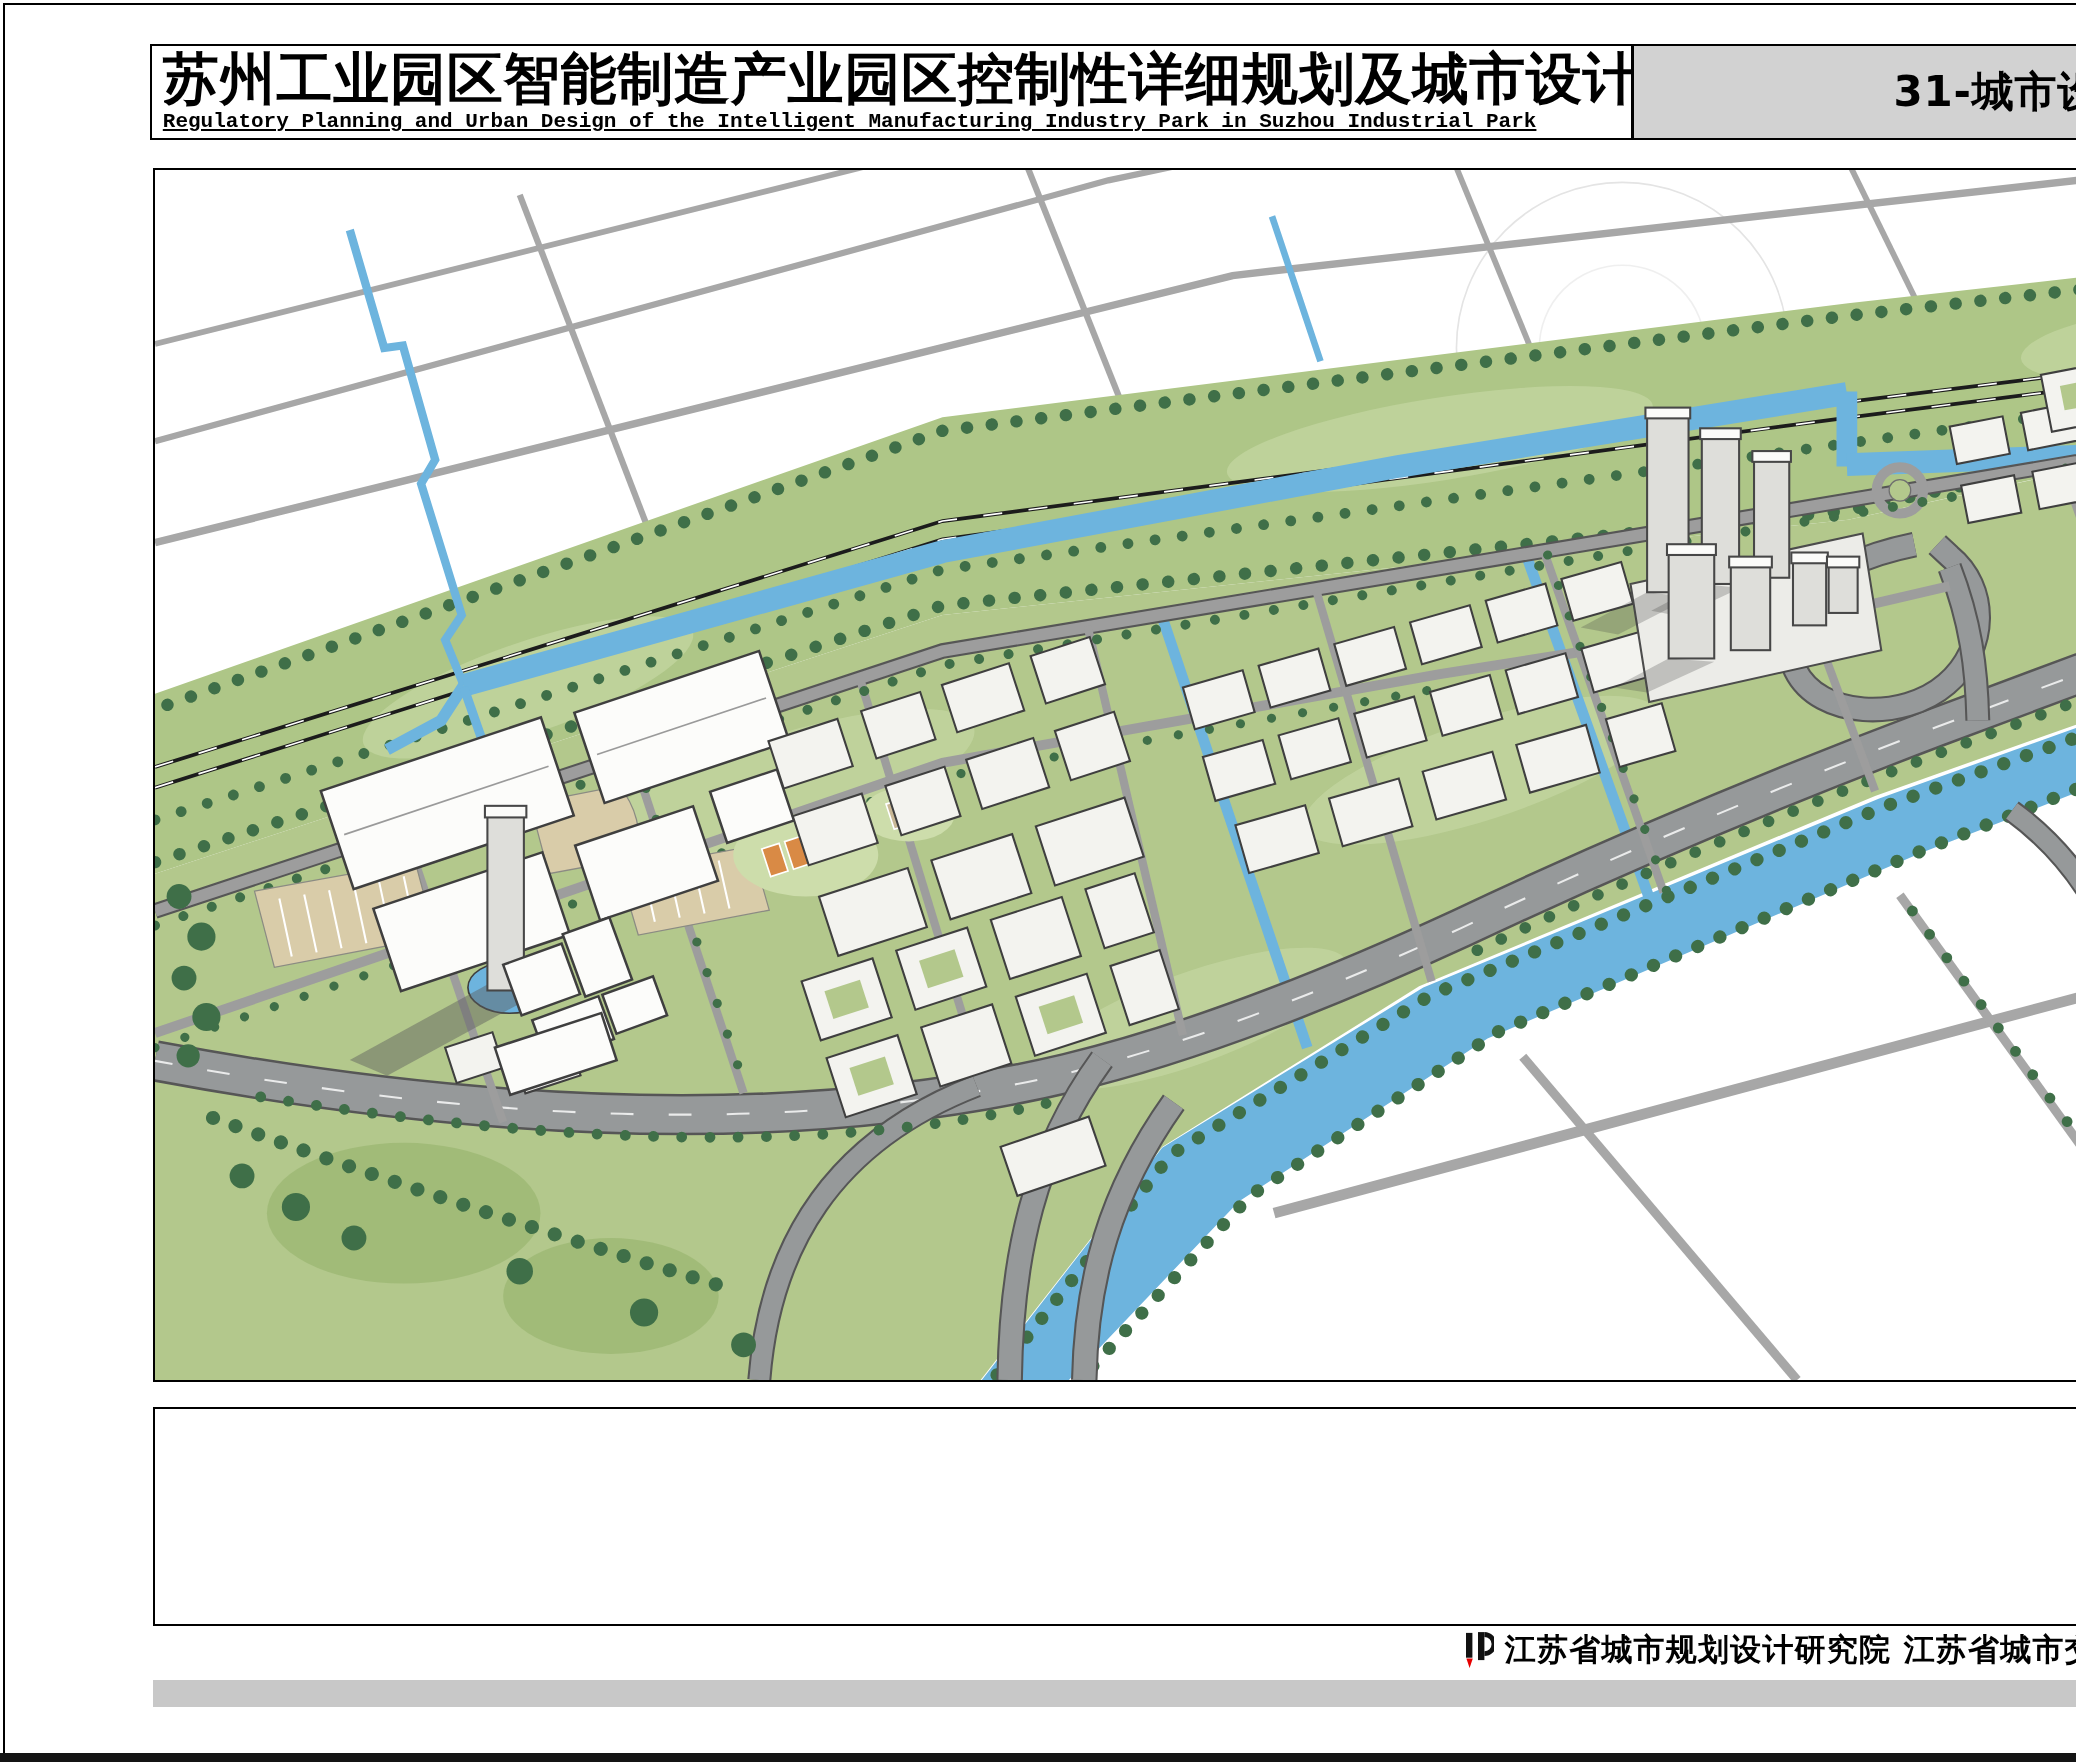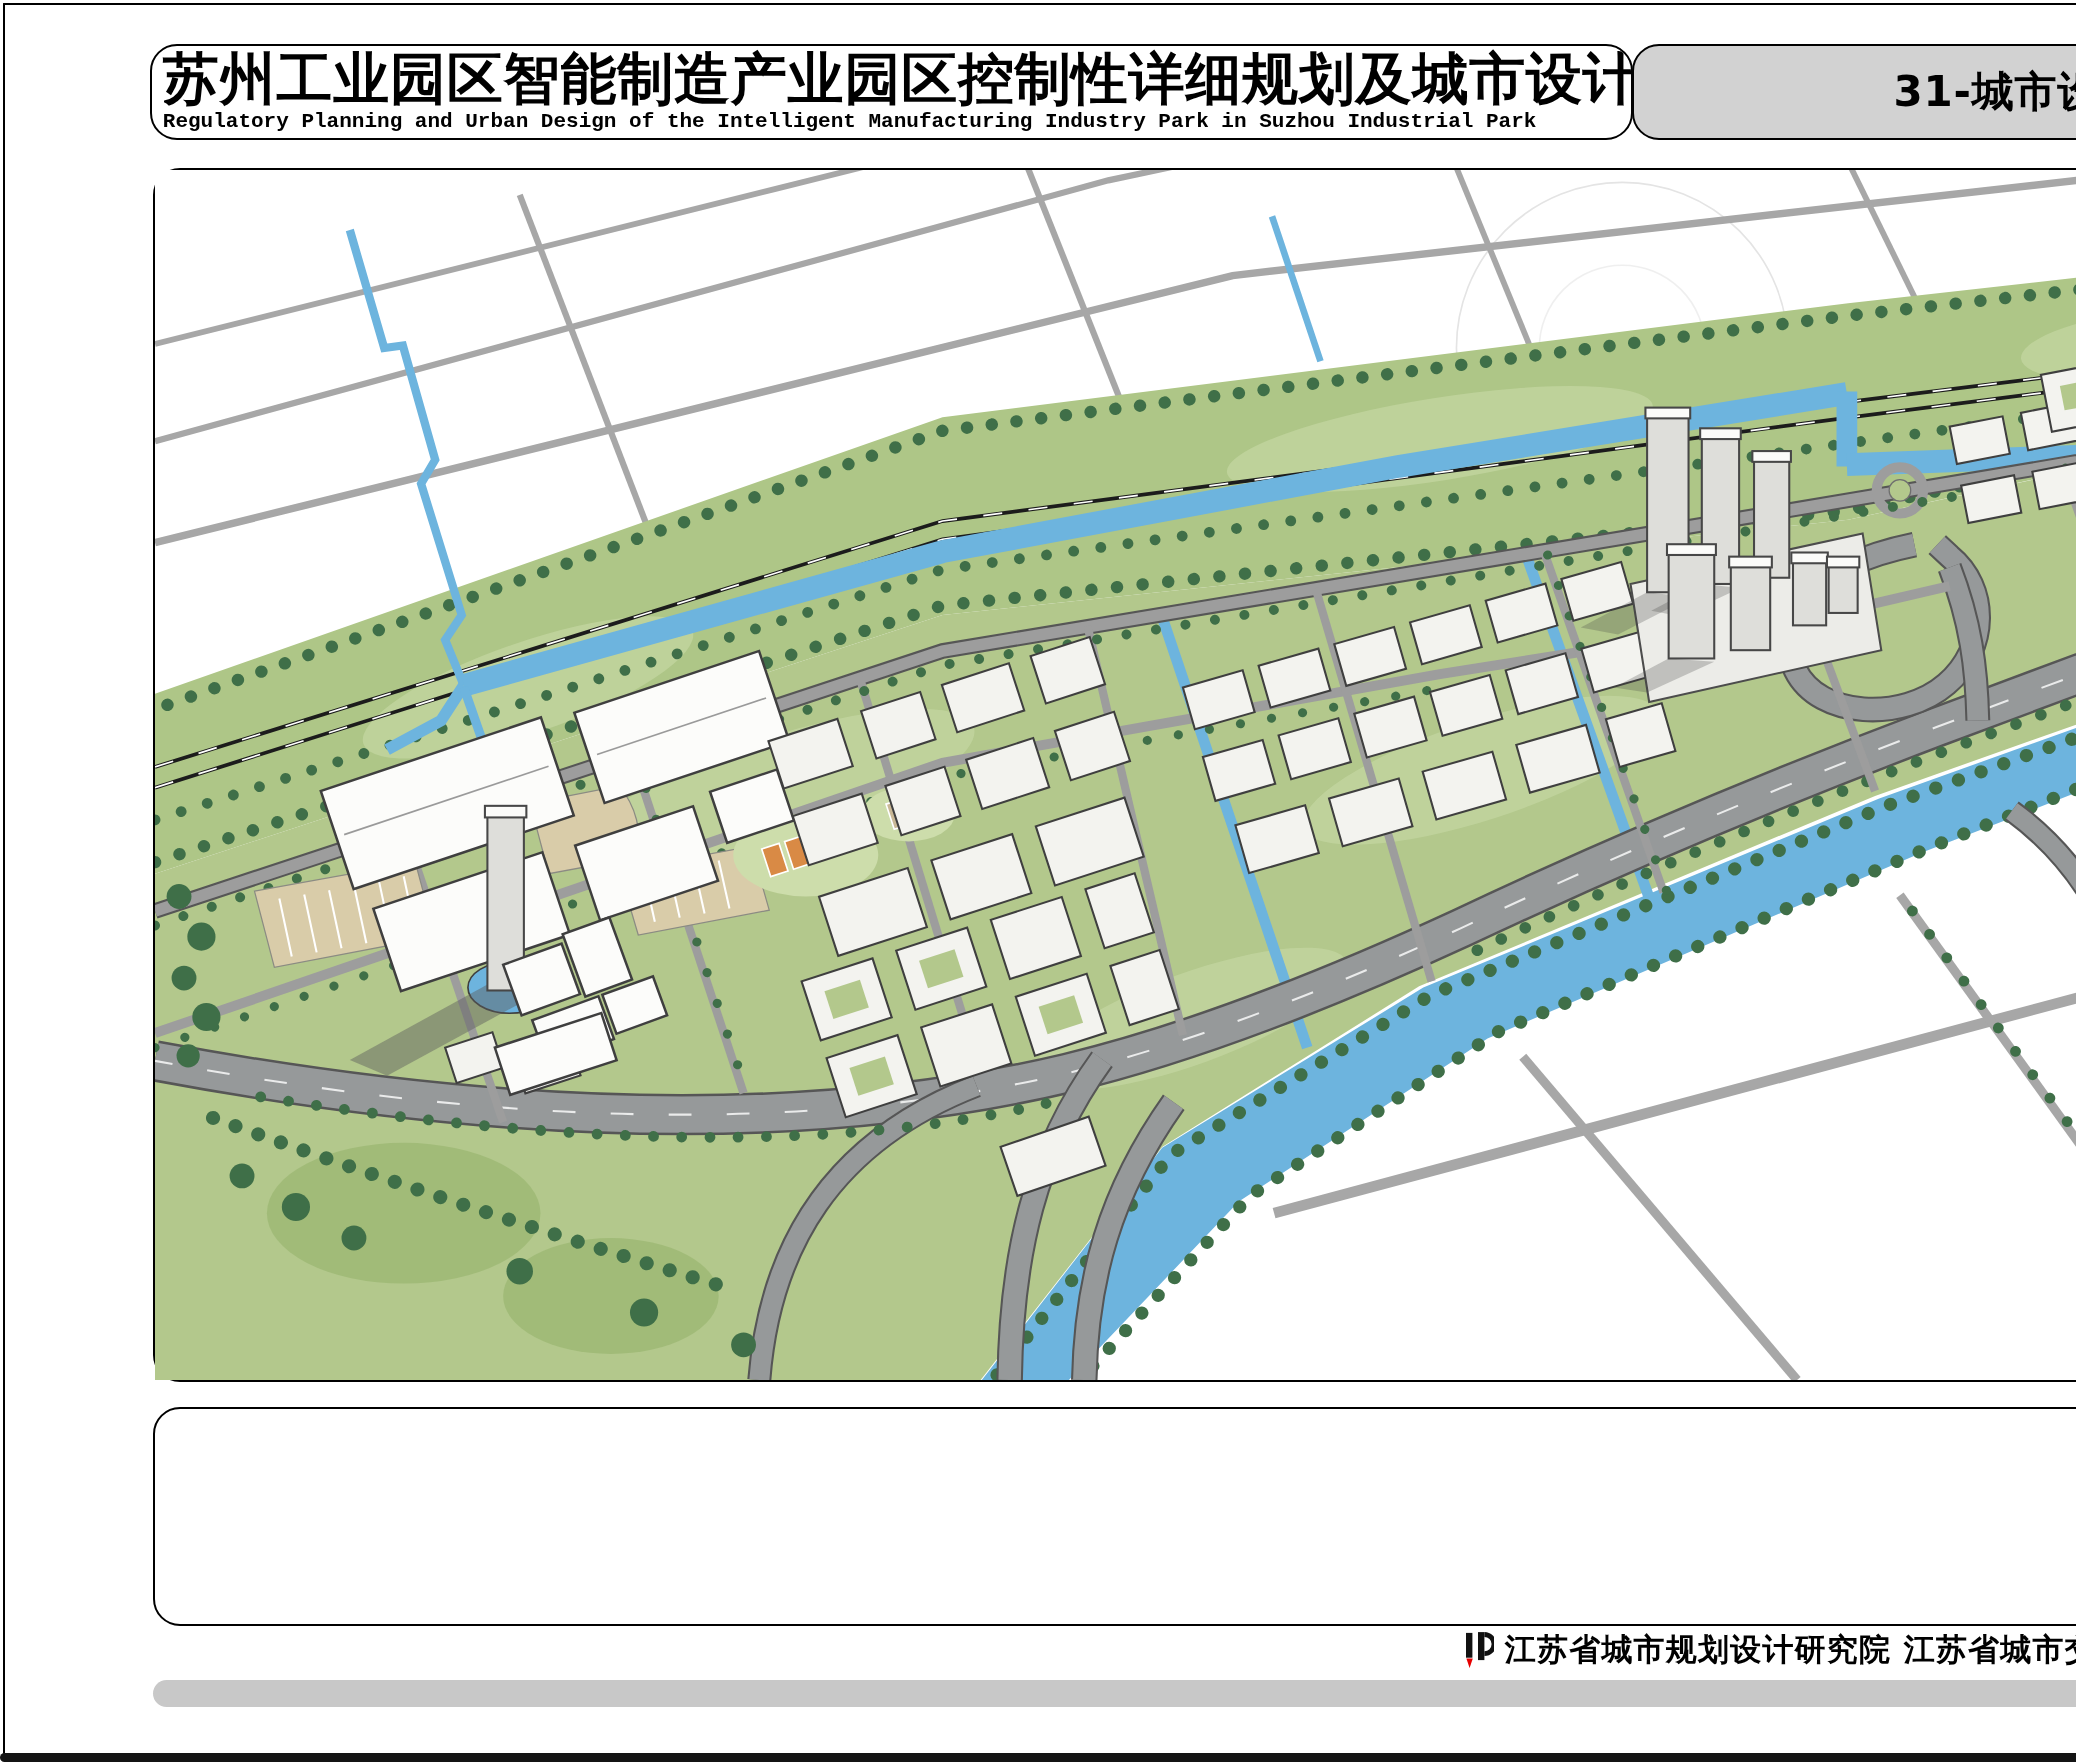--- a/index.html
+++ b/index.html
@@ -1,27 +1,27 @@
 <!DOCTYPE html>
 <html style="font-size:6.6px"><head>
 <meta charset="utf-8">
 <style>
   html,body{margin:0;padding:0;background:#fff;}
   .page{position:relative;width:2492px;height:1763px;background:#ffffff;overflow:hidden;
         font-family:"DejaVu Sans","Liberation Sans",sans-serif;color:#000;}
-  .abs{position:absolute;box-sizing:border-box;border-radius:27px;}
+  .abs{position:absolute;box-sizing:border-box;}
   
   .frame-top{left:3.3px;top:3.3px;width:2485px;height:2.1px;background:#000;}
   .frame-left{left:3.3px;top:3.3px;width:2.1px;height:1751px;background:#000;}
   .bottom-bar{left:0;top:1753px;width:2492px;height:9px;background:#141414;}
   
   .title-box{left:150px;top:44px;width:1483px;height:96px;border:2.5px solid #000;background:#fff;overflow:hidden;}
   .title-cn{margin:5px 0 0 10.8px;font-size:56px;font-weight:bold;letter-spacing:0.8px;line-height:1.0;white-space:nowrap;}
   .title-en{margin:3.3px 0 0 10.8px;font-family:"Liberation Mono","DejaVu Sans Mono",monospace;
-            font-size:21px;font-weight:bold;letter-spacing:0;white-space:nowrap;}
+            font-size:21px;font-weight:bold;letter-spacing:0;white-space:nowrap;text-decoration:underline;}
   .sheet-box{left:1632px;top:44px;width:760px;height:96px;border:2.5px solid #000;background:#d2d2d2;
              display:flex;align-items:center;justify-content:flex-end;padding-right:33px;}
   .sheet-label{font-size:42px;font-weight:bold;letter-spacing:0.8px;white-space:nowrap;}
   
   .main-box{left:153px;top:168px;width:2238px;height:1214px;border:2.1px solid #000;background:#fff;}
   .main-box svg{display:block;width:100%;height:100%;}
   .lower-box{left:153px;top:1407px;width:2239px;height:219px;border:2.1px solid #000;background:#fff;}
   
   .footer-row{left:1462px;top:1629px;height:42px;display:flex;align-items:center;gap:10.8px;}
   .footer-text{font-size:31px;font-weight:bold;letter-spacing:1.2px;white-space:nowrap;}

